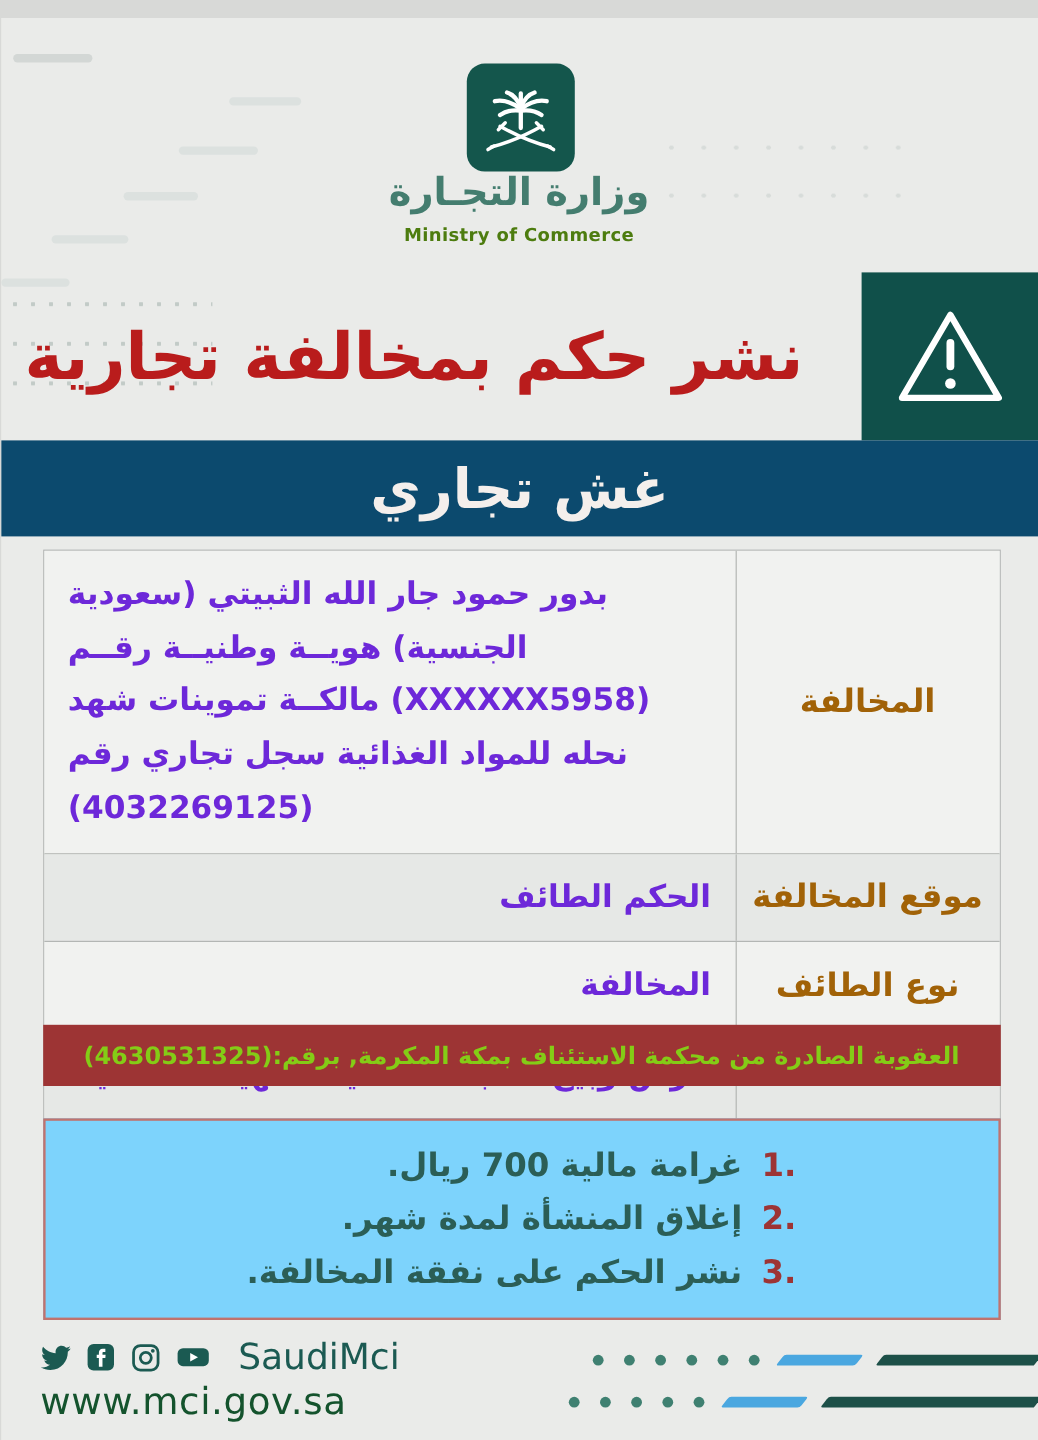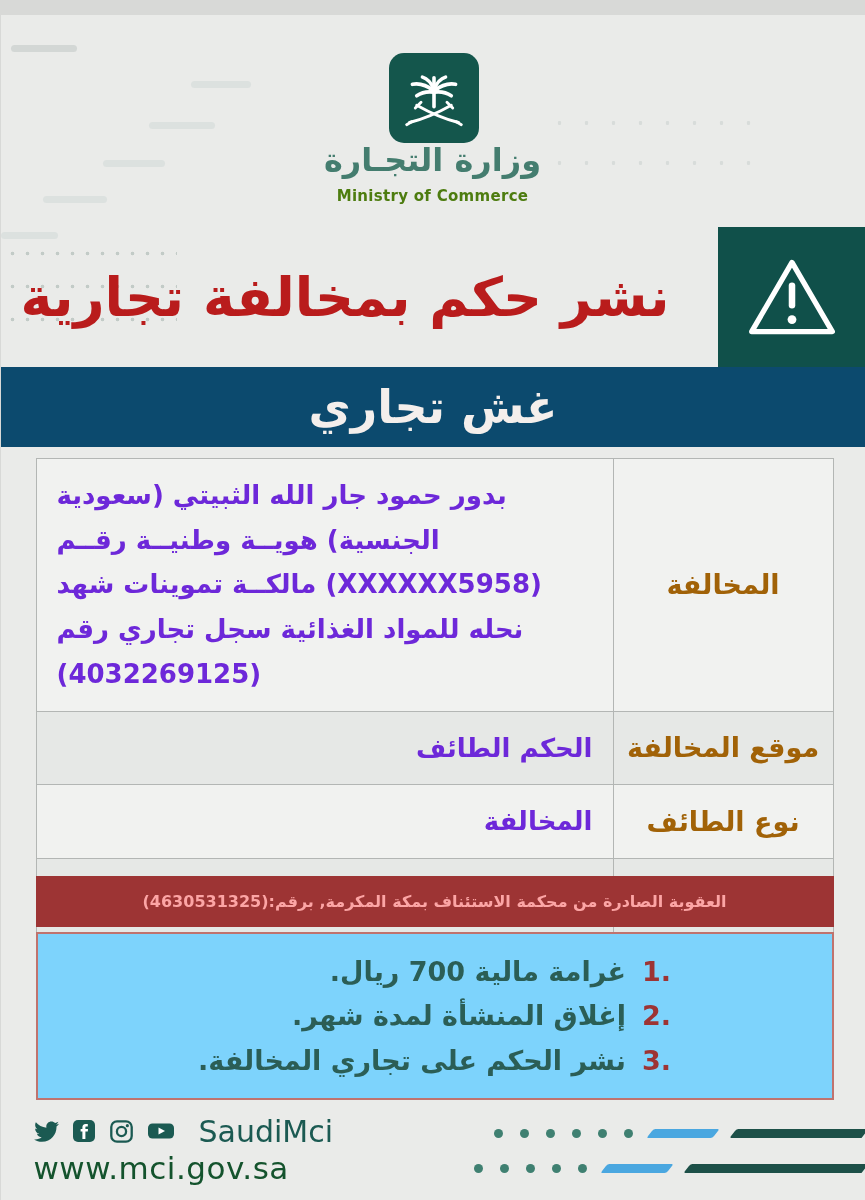--- a/index.html
+++ b/index.html
@@ -71,24 +71,24 @@
   }
   .t-value {
     flex:1; display:flex; align-items:center;
     padding:14px 20px; font-size:26px; font-weight:bold; color:#6d28d9;
     text-align:left; line-height:1.72; direction:rtl;
   }
   .r1 { min-height:204px; } .r2 { min-height:70px; } .r3 { min-height:68px; } .r4 { min-height:62px; }
 
   
   .penalty-heading {
-    position:absolute; top:861px; left:35px; width:798px; height:51px;
-    background:#9d3434; color:#fca5a5; direction:rtl;
-    display:flex; align-items:center; justify-content:center;
-    font-size:16px; font-weight:bold;
+    position:absolute; top:839px; left:35px; width:798px; height:51px;
+    background:#9d3434; color:#84cc16; direction:rtl;
+    display:flex; align-items:center; justify-content:center;
+    font-size:20px; font-weight:bold;
   }
   .penalty-box {
     position:absolute; top:917px; left:35px; width:798px; height:168px;
     background:#7dd3fc; border:2px solid #c0736e;
     display:flex; align-items:center;
   }
   .penalty-box ol {
     list-style:none; direction:rtl; width:fit-content; margin:0 auto;
   }
   .penalty-box li {
@@ -183,21 +183,21 @@
       <div class="t-value">عرض وبيع منتجات غذائية منتهية الصلاحية</div>
     </div>
   </div>
 
   <div class="penalty-heading">العقوبة الصادرة من محكمة الاستئناف بمكة المكرمة, برقم:(4630531325)</div>
 
   <div class="penalty-box">
     <ol>
       <li><span class="num">1.</span><span>غرامة مالية 700 ريال.</span></li>
       <li><span class="num">2.</span><span>إغلاق المنشأة لمدة شهر.</span></li>
-      <li><span class="num">3.</span><span>نشر الحكم على تجاري المخالفة.</span></li>
+      <li><span class="num">3.</span><span>نشر الحكم على نفقة المخالفة.</span></li>
     </ol>
   </div>
 
   <div class="footer-left">
     <div class="social-row">
       <svg width="25" height="25" viewBox="0 0 24 24">
         <path fill="#1b5a52" d="M24 4.6c-.9.4-1.8.6-2.8.8 1-.6 1.8-1.6 2.2-2.7-1 .6-2 1-3.1 1.2C19.4 2.9 18.1 2.3 16.7 2.3c-2.7 0-4.9 2.2-4.9 4.9 0 .4 0 .8.1 1.1-4.1-.2-7.7-2.2-10.1-5.1-.4.7-.7 1.6-.7 2.5 0 1.7.9 3.2 2.2 4.1-.8 0-1.6-.2-2.2-.6v.1c0 2.4 1.7 4.4 3.9 4.8-.4.1-.8.2-1.3.2-.3 0-.6 0-.9-.1.6 2 2.4 3.4 4.6 3.4-1.7 1.3-3.8 2.1-6.1 2.1-.4 0-.8 0-1.2-.1 2.2 1.4 4.8 2.2 7.5 2.2 9.1 0 14-7.5 14-14v-.6c1-.7 1.8-1.6 2.4-2.6z"></path>
       </svg>
       <svg width="24" height="24" viewBox="0 0 24 24">
         <rect x="1" y="1" width="22" height="22" rx="5" fill="#1b5a52"></rect>

